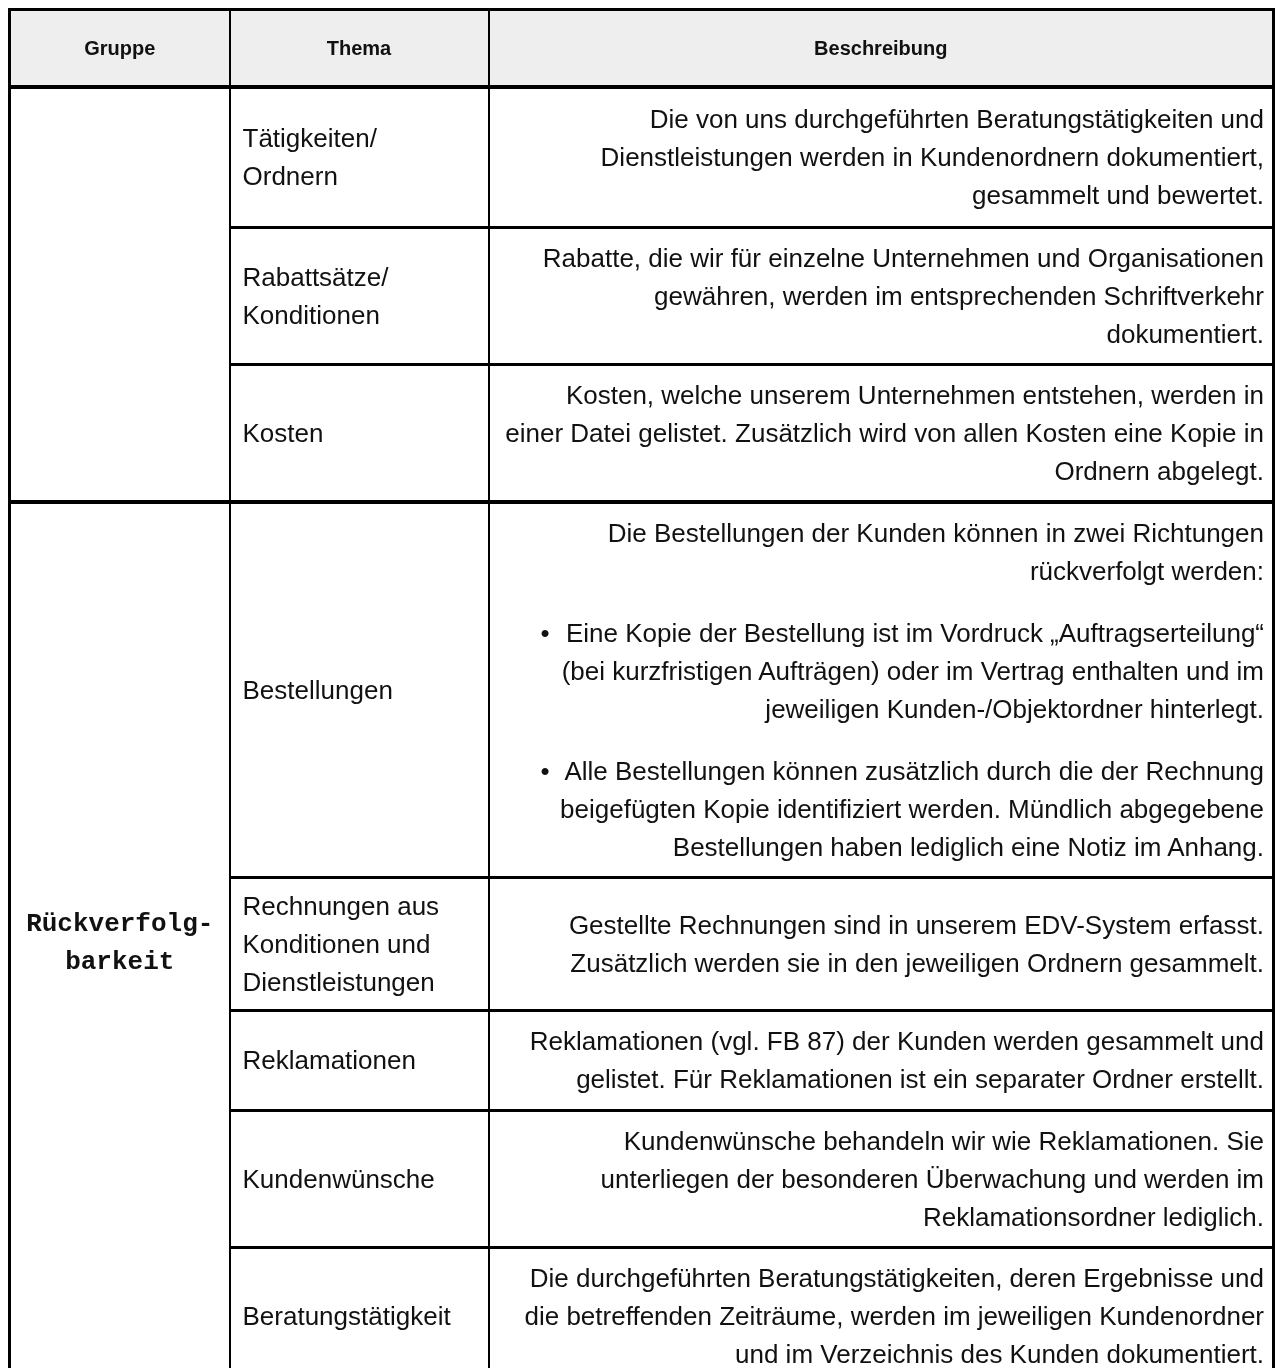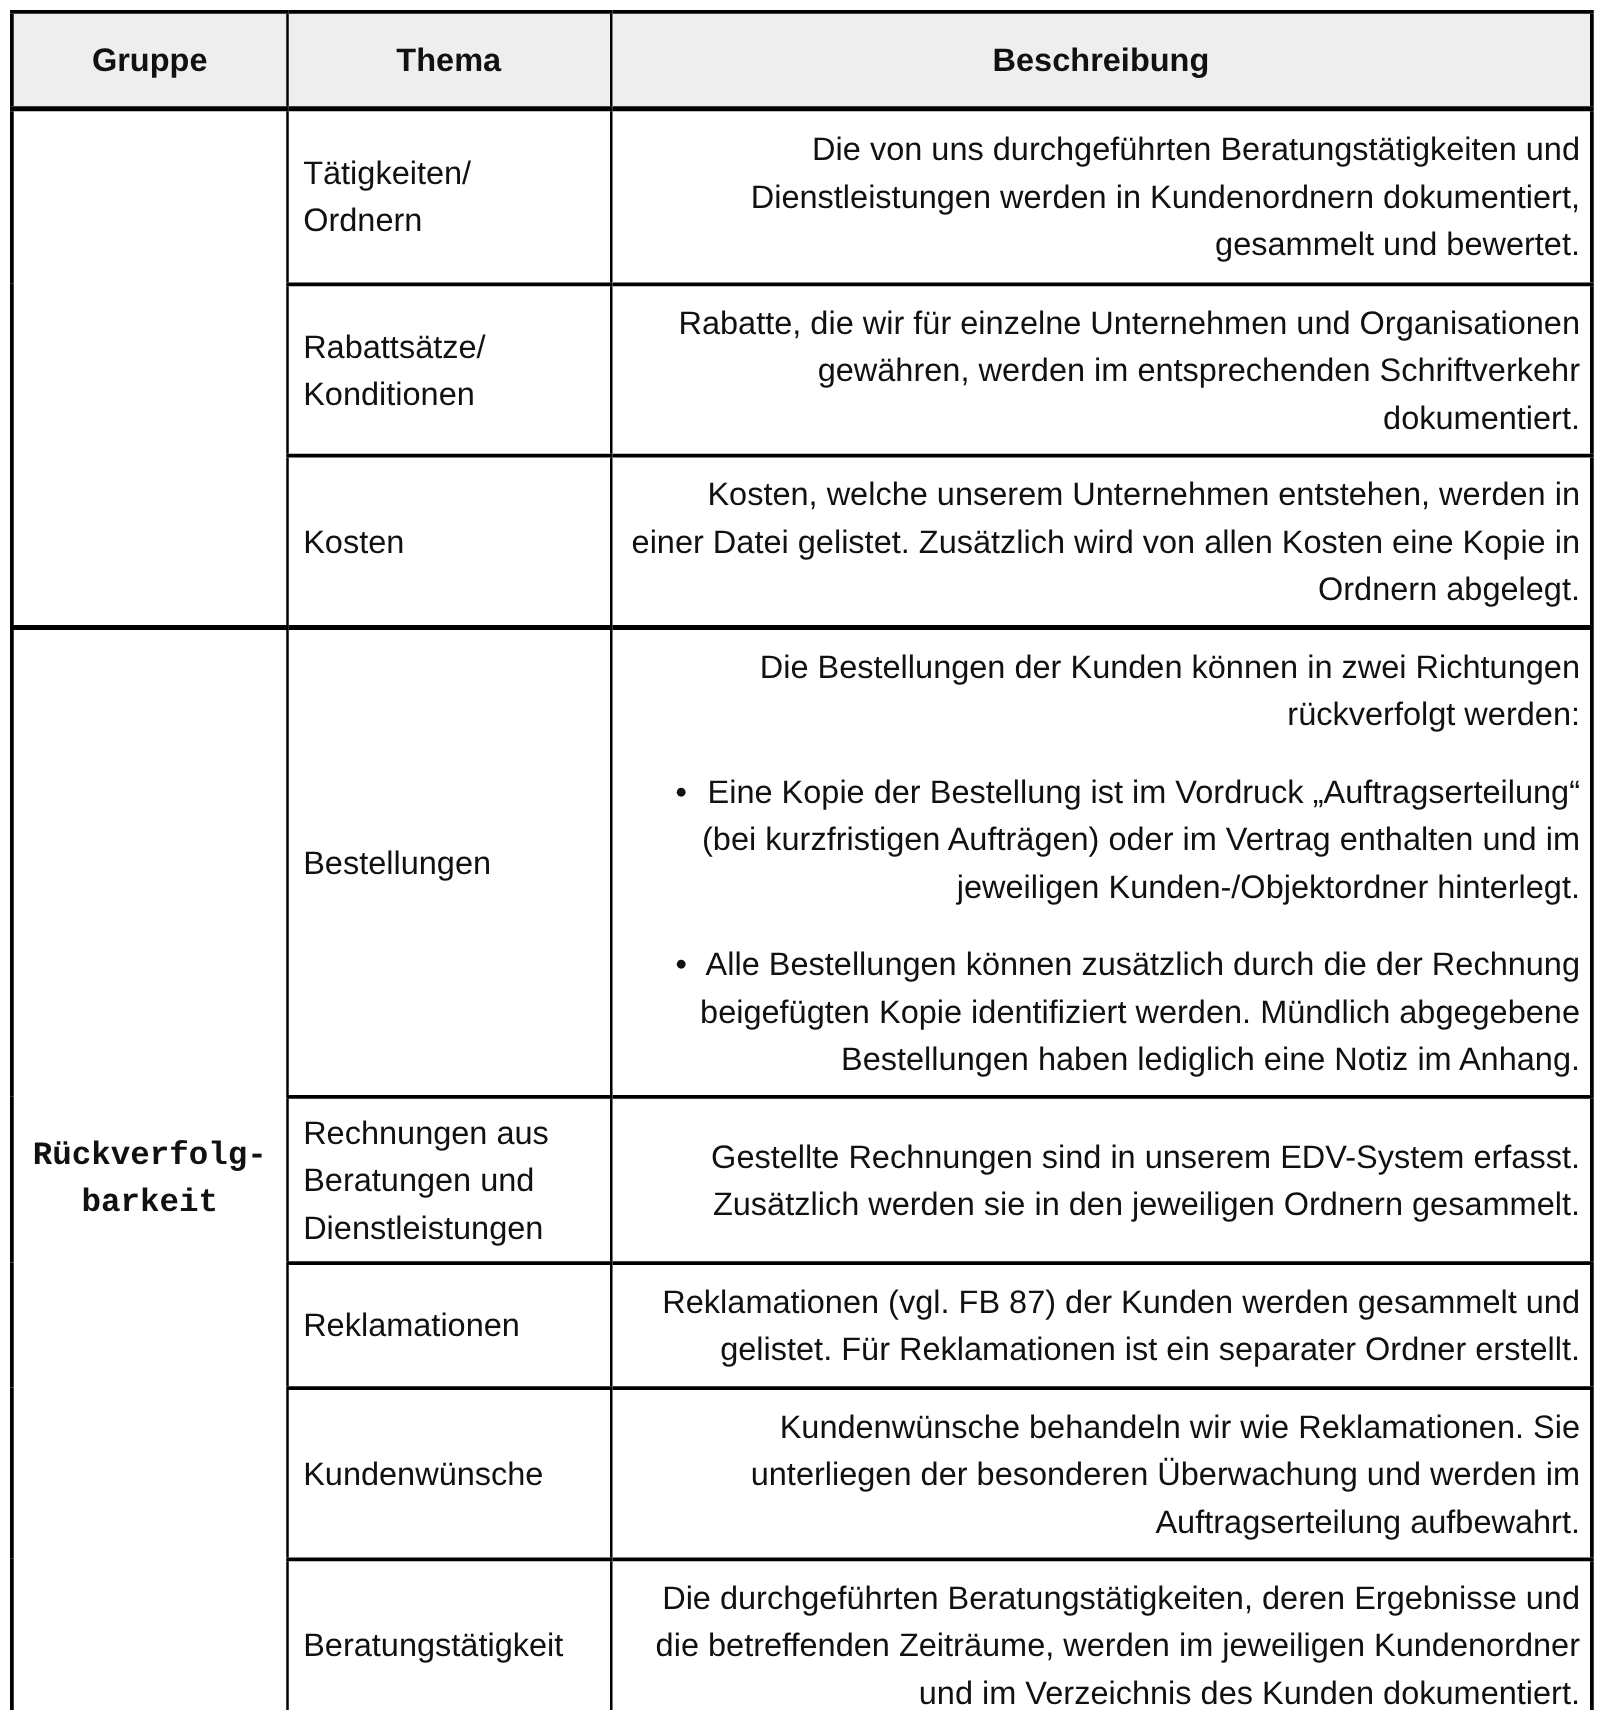--- a/index.html
+++ b/index.html
@@ -26,21 +26,21 @@
     border-left: 2px solid #000000;
     border-right: 2px solid #000000;
     border-top: 3px solid #000000;
     border-bottom: 3px solid #000000;
     vertical-align: middle;
     overflow: hidden;
   }
   .doc-table thead th {
     background: #eeeeee;
     font-weight: bold;
-    font-size: 26px;
+    font-size: 20px;
     text-align: center;
     height: 66px;
     padding: 4px 8px;
     border-bottom-width: 4px;
   }
   tr.group-start td {
     border-top-width: 4px;
   }
   .doc-table td {
     font-size: 26px;
@@ -152,21 +152,21 @@
           <div class="bullet-item">
             <span class="bullet-marker">•</span>
             <span class="bullet-text">Alle Bestellungen können zusätzlich durch die der Rechnung beigefügten Kopie identifiziert werden. Mündlich abgegebene Bestellungen haben lediglich eine Notiz im Anhang.</span>
           </div>
         </td>
       </tr>
 
       <tr class="row-h5">
         <td class="thema-cell">
           <div>Rechnungen aus</div>
-          <div>Beratungen und</div>
+          <div>Konditionen und</div>
           <div>Dienstleistungen</div>
         </td>
         <td class="desc-cell">
           <p>Gestellte Rechnungen sind in unserem EDV-System erfasst. Zusätzlich werden sie in den jeweiligen Ordnern gesammelt.</p>
         </td>
       </tr>
 
       <tr class="row-h6">
         <td class="thema-cell">
           <div>Reklamationen</div>
@@ -174,21 +174,21 @@
         <td class="desc-cell">
           <p>Reklamationen (vgl. FB 87) der Kunden werden gesammelt und gelistet. Für Reklamationen ist ein separater Ordner erstellt.</p>
         </td>
       </tr>
 
       <tr class="row-h7">
         <td class="thema-cell">
           <div>Kundenwünsche</div>
         </td>
         <td class="desc-cell">
-          <p>Kundenwünsche behandeln wir wie Reklamationen. Sie unterliegen der besonderen Überwachung und werden im Auftragserteilung aufbewahrt.</p>
+          <p>Kundenwünsche behandeln wir wie Reklamationen. Sie unterliegen der besonderen Überwachung und werden im Reklamationsordner lediglich.</p>
         </td>
       </tr>
 
       <tr class="row-h8">
         <td class="thema-cell">
           <div>Beratungstätigkeit</div>
         </td>
         <td class="desc-cell">
           <p>Die durchgeführten Beratungstätigkeiten, deren Ergebnisse und die betreffenden Zeiträume, werden im jeweiligen Kundenordner und im Verzeichnis des Kunden dokumentiert.</p>
         </td>

